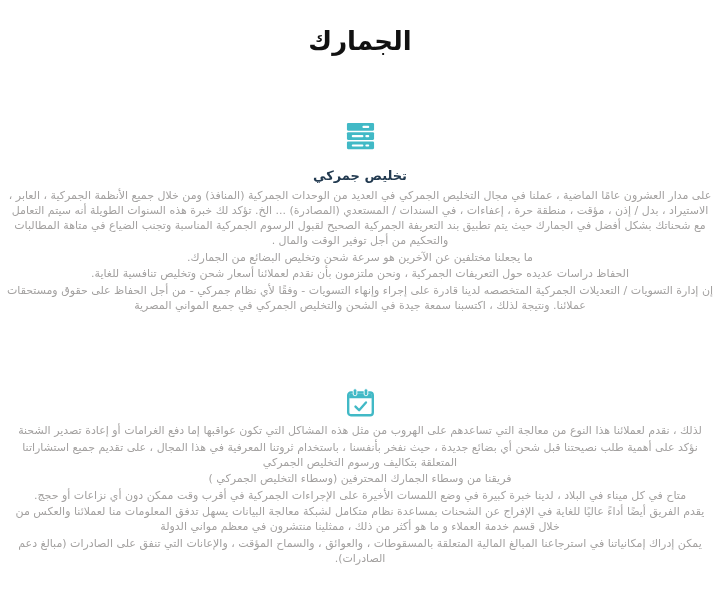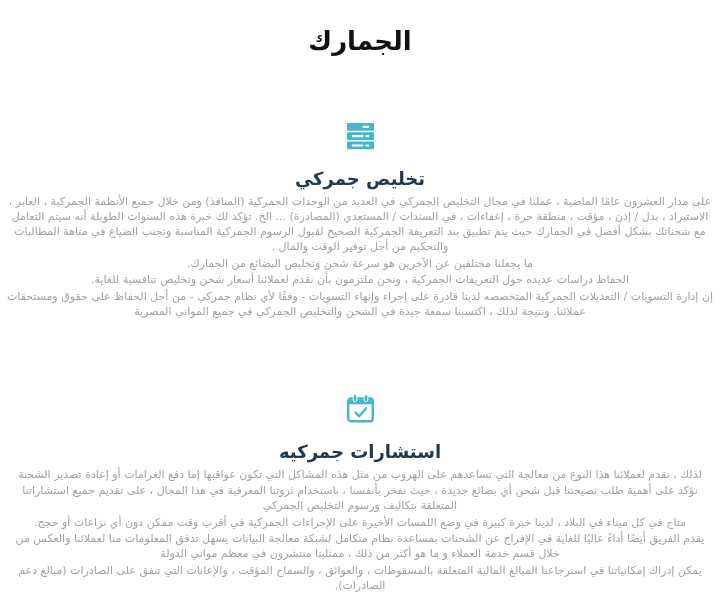--- a/index.html
+++ b/index.html
@@ -29,21 +29,21 @@
   }
   .section-clearance { margin-top: 64px; }
   .section-consulting { margin-top: 74px; }
   .section-icon {
     display: inline-block;
     line-height: 0;
   }
   .section-heading {
     margin-top: 13px;
     margin-bottom: 5px;
-    font-size: 18px;
+    font-size: 13px;
     font-weight: bold;
     color: #223a50;
   }
   .section-body p {
     font-size: 11px;
     line-height: 15px;
     color: #a3a1a0;
     text-align: center;
     margin: 1.5px 0;
   }
@@ -81,24 +81,24 @@
   <section class="service-section section-consulting">
     <span class="section-icon">
       <svg width="31" height="31" viewBox="0 0 34 34" aria-hidden="true">
         <rect x="3.5" y="6" width="27" height="25" rx="3" fill="#ffffff" stroke="#41b9c6" stroke-width="2.6"></rect>
         <path d="M6.5 7.3 h21 a2 2 0 0 1 2 2 v3 h-25 v-3 a2 2 0 0 1 2 -2 z" fill="#41b9c6"></path>
         <rect x="9" y="2" width="4" height="7.5" rx="1.8" fill="#41b9c6" stroke="#ffffff" stroke-width="1"></rect>
         <rect x="21" y="2" width="4" height="7.5" rx="1.8" fill="#41b9c6" stroke="#ffffff" stroke-width="1"></rect>
         <path d="M11.5 21.5 l4 4 l7.5 -8.5" stroke="#41b9c6" stroke-width="2.6" fill="none" stroke-linecap="round" stroke-linejoin="round"></path>
       </svg>
     </span>
-    <h2 class="section-heading">استشارات جمركيه</h2>
     <div class="section-body">
       <p>لذلك ، نقدم لعملائنا هذا النوع من معالجة التي تساعدهم على الهروب من مثل هذه المشاكل التي تكون عواقبها إما دفع الغرامات أو إعادة تصدير الشحنة</p>
       <p>نؤكد على أهمية طلب نصيحتنا قبل شحن أي بضائع جديدة ، حيث نفخر بأنفسنا ، باستخدام ثروتنا المعرفية في هذا المجال ، على تقديم جميع استشاراتنا المتعلقة بتكاليف ورسوم التخليص الجمركي</p>
+      <p>فريقنا من وسطاء الجمارك المحترفين (وسطاء التخليص الجمركي )</p>
       <p>متاح في كل ميناء في البلاد ، لدينا خبرة كبيرة في وضع اللمسات الأخيرة على الإجراءات الجمركية في أقرب وقت ممكن دون أي نزاعات أو حجج.</p>
       <p>يقدم الفريق أيضًا أداءً عاليًا للغاية في الإفراج عن الشحنات بمساعدة نظام متكامل لشبكة معالجة البيانات يسهل تدفق المعلومات منا لعملائنا والعكس من خلال قسم خدمة العملاء و ما هو أكثر من ذلك ، ممثلينا منتشرون في معظم مواني الدولة</p>
       <p>يمكن إدراك إمكانياتنا في استرجاعنا المبالغ المالية المتعلقة بالمسقوطات ، والعوائق ، والسماح المؤقت ، والإعانات التي تنفق على الصادرات (مبالغ دعم الصادرات).</p>
 
     </div>
   </section>
 
 </div>
 
 </body></html>

